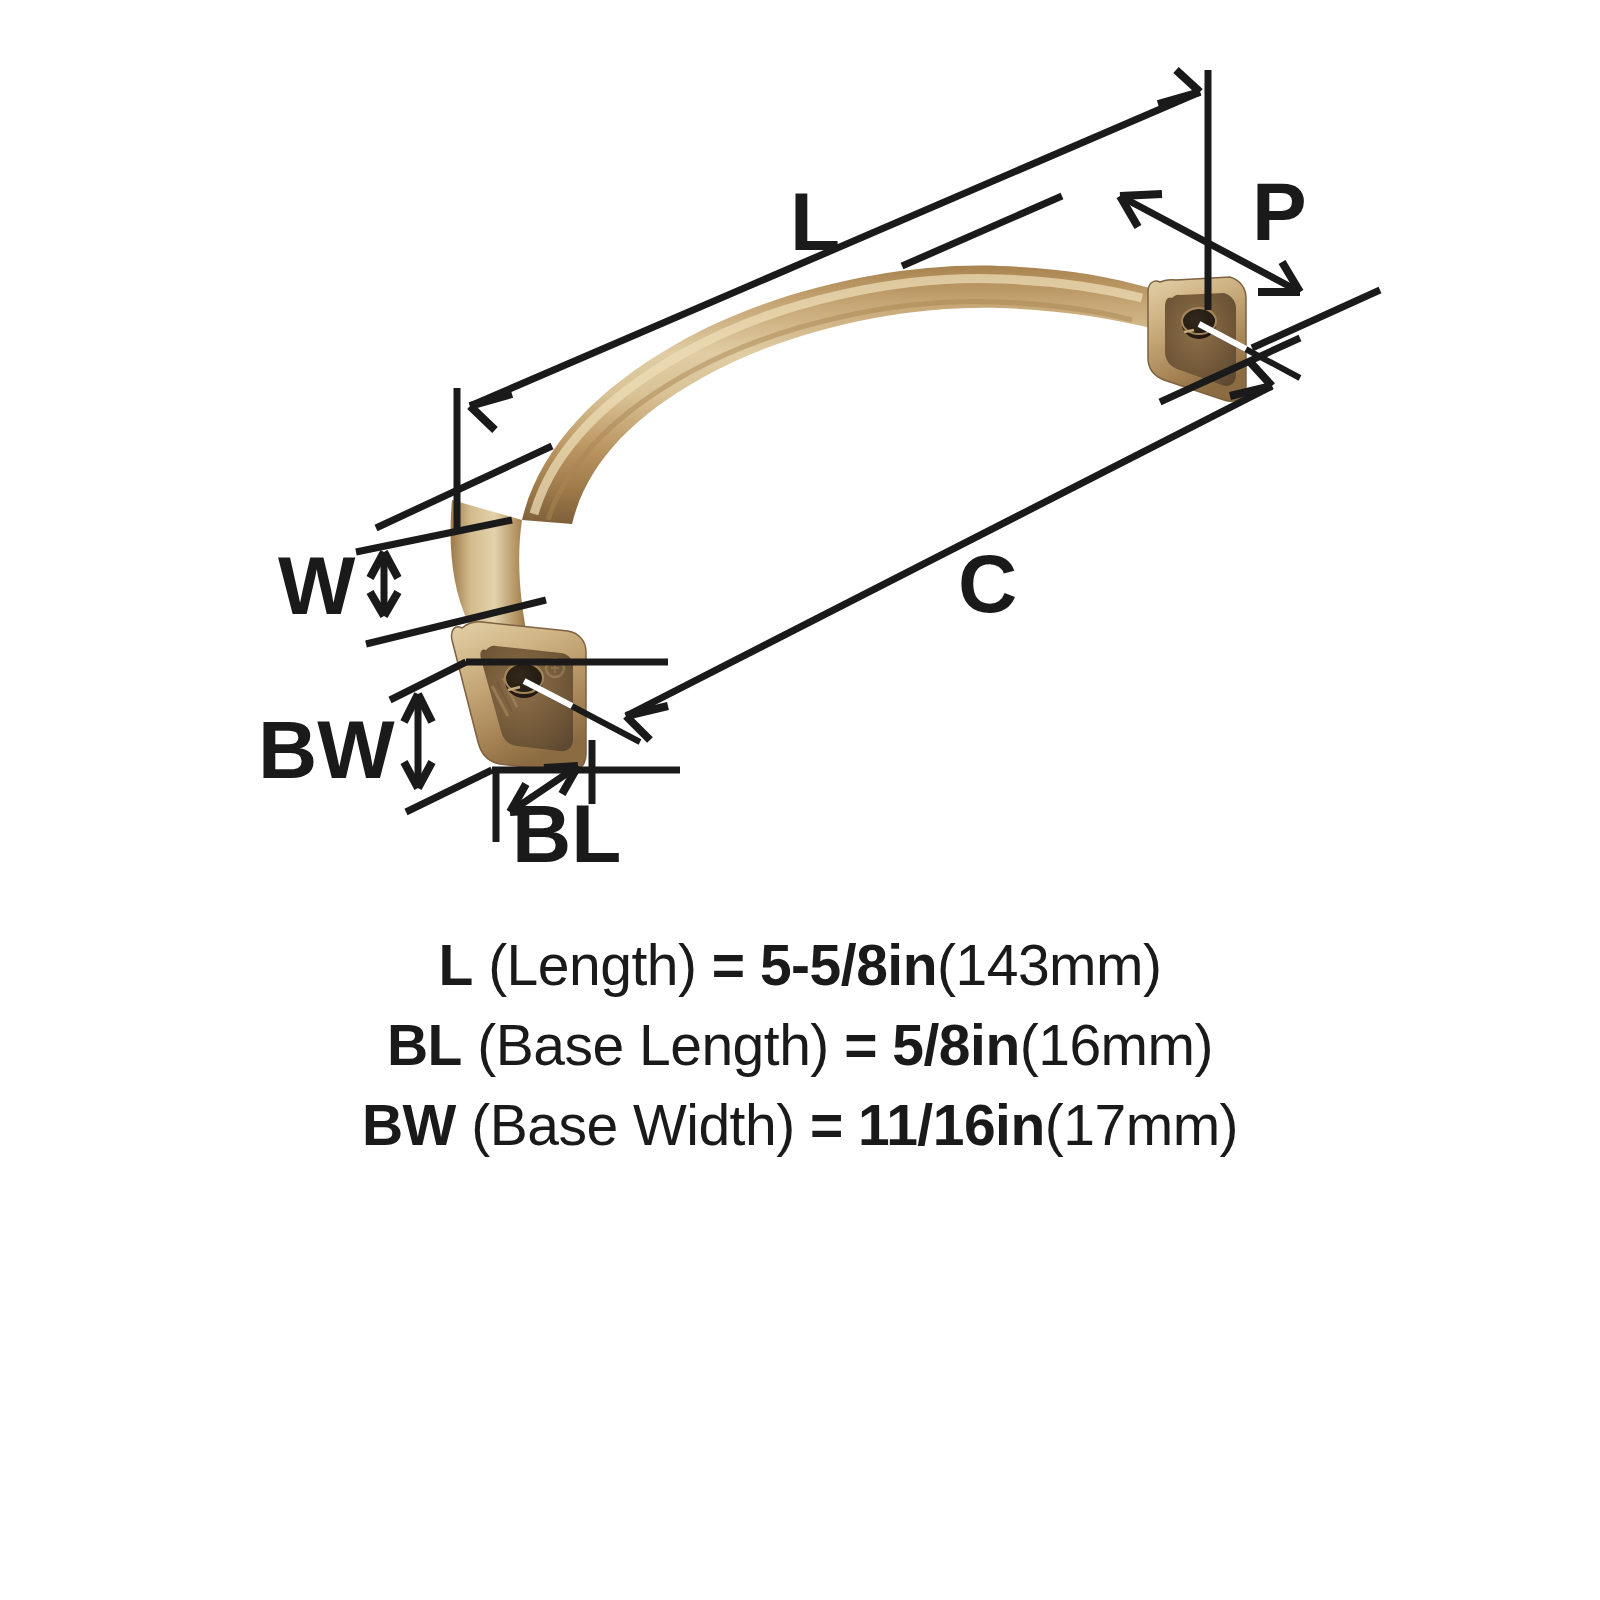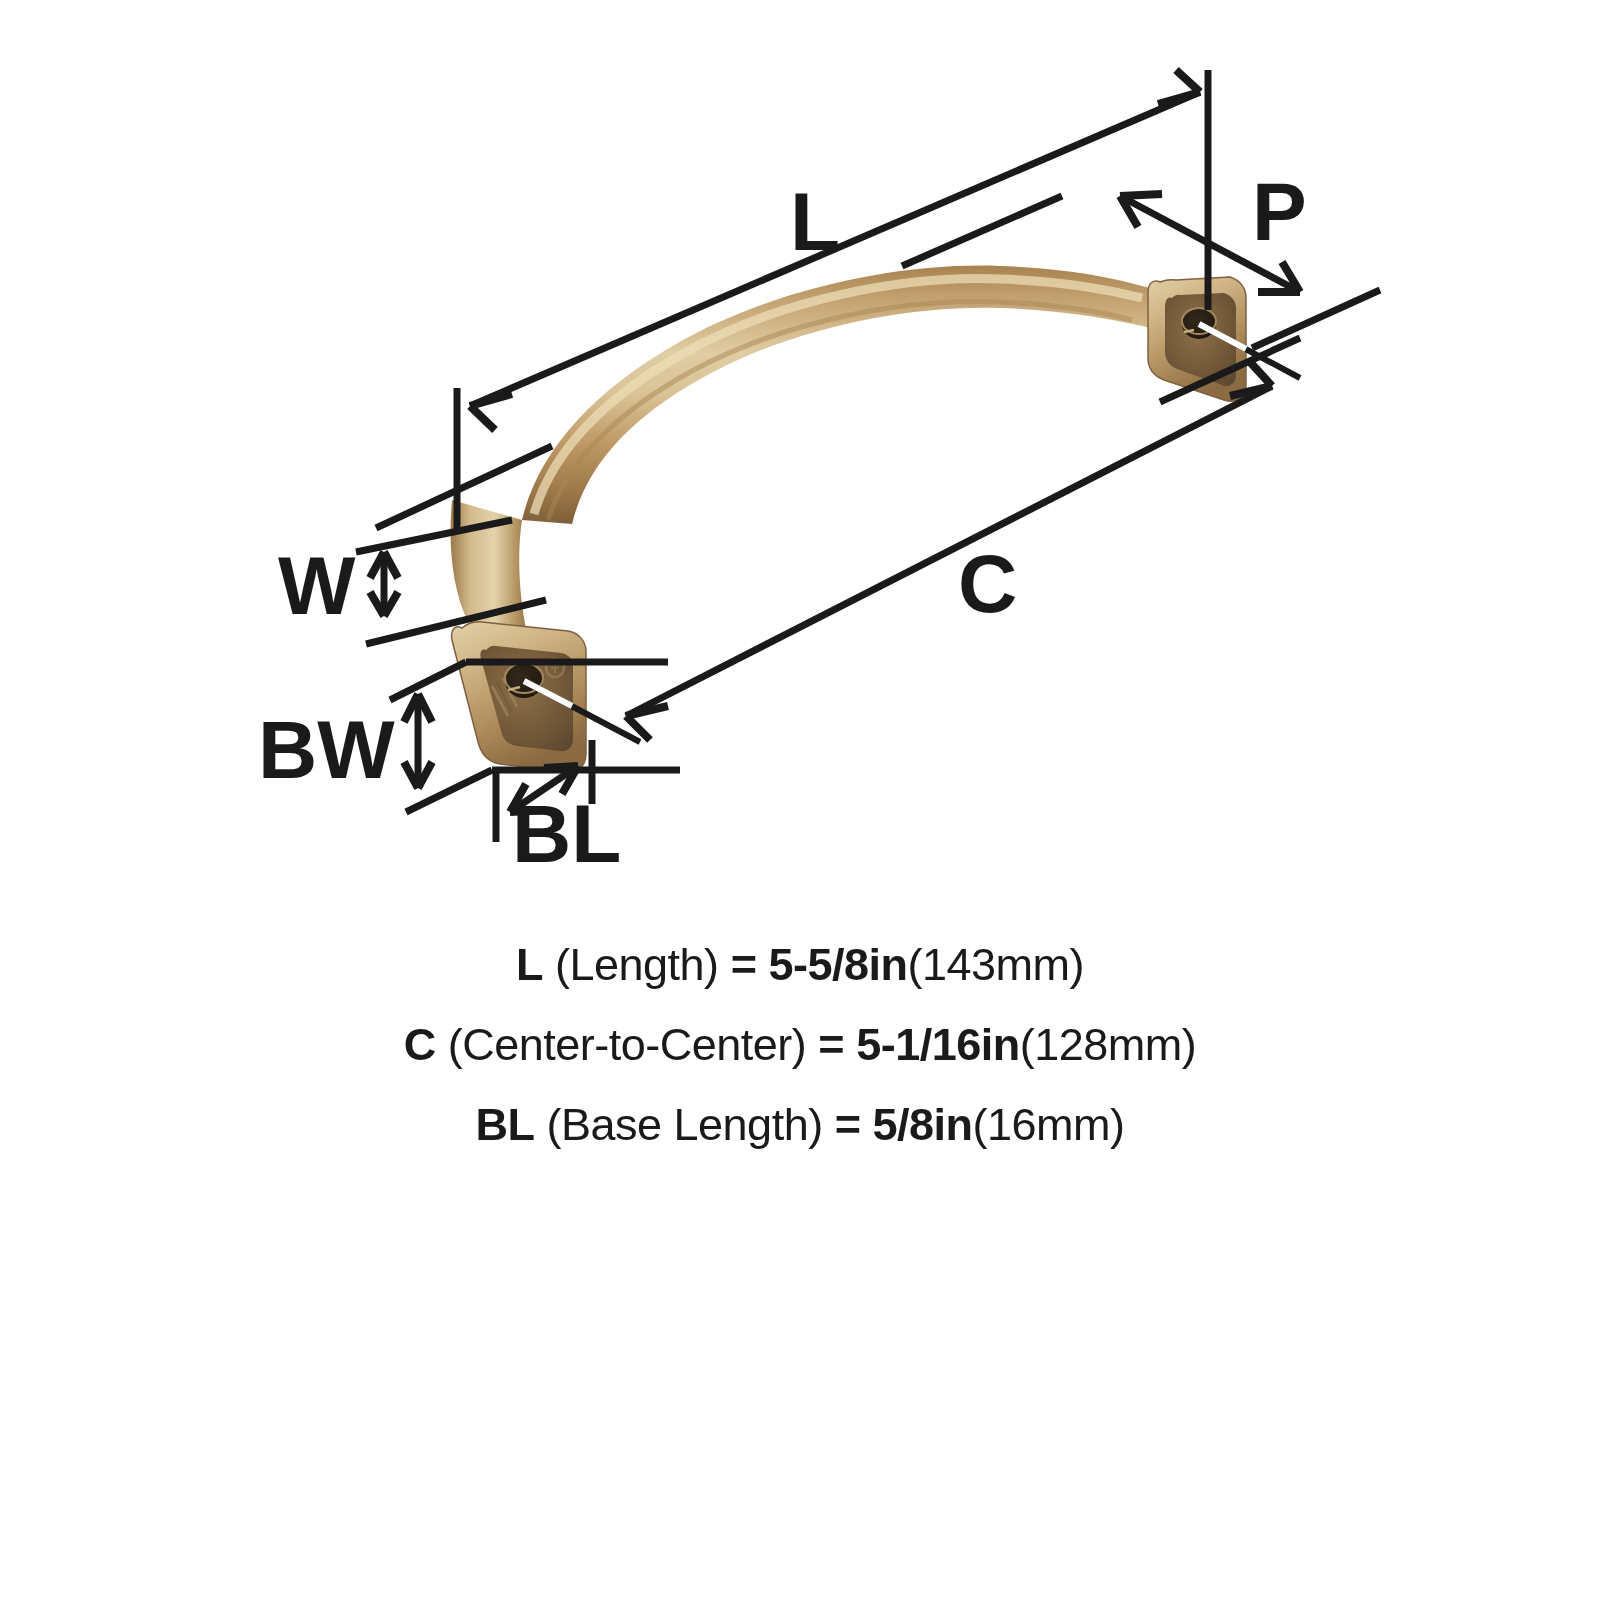--- a/index.html
+++ b/index.html
@@ -42,21 +42,21 @@
   
   #specs {
     position: absolute;
     left: 0;
     top: 925px;
     width: 1600px;
     text-align: center;
   }
   .spec-line {
     font-family: "Liberation Sans", sans-serif;
-    font-size: 45px;
+    font-size: 57px;
     line-height: 80px;
     white-space: nowrap;
     color: #1a1a1a;
     letter-spacing: -0.5px;
   }
   .spec-line .code {
     font-weight: bold;
   }
   .spec-line .name {
     font-weight: normal;
@@ -301,29 +301,29 @@
 
     <div class="spec-line">
       <span class="code">L</span>
       <span class="name">(Length)</span>
       <span class="eq">=</span>
       <span class="val">5-5/8in</span><span class="metric">(143mm)</span>
     </div>
 
 
 
-    <div class="spec-line">
-      <span class="code">C</span>
-      <span class="name">(Center-to-Center)</span>
-      <span class="eq">=</span>
-      <span class="val">5-1/16in</span><span class="metric">(128mm)</span>
-    </div>
 
     <div class="spec-line">
       <span class="code">BL</span>
       <span class="name">(Base Length)</span>
       <span class="eq">=</span>
       <span class="val">5/8in</span><span class="metric">(16mm)</span>
     </div>
 
+    <div class="spec-line">
+      <span class="code">BW</span>
+      <span class="name">(Base Width)</span>
+      <span class="eq">=</span>
+      <span class="val">11/16in</span><span class="metric">(17mm)</span>
+    </div>
 
   </div>
 </div>
 
 </body></html>

